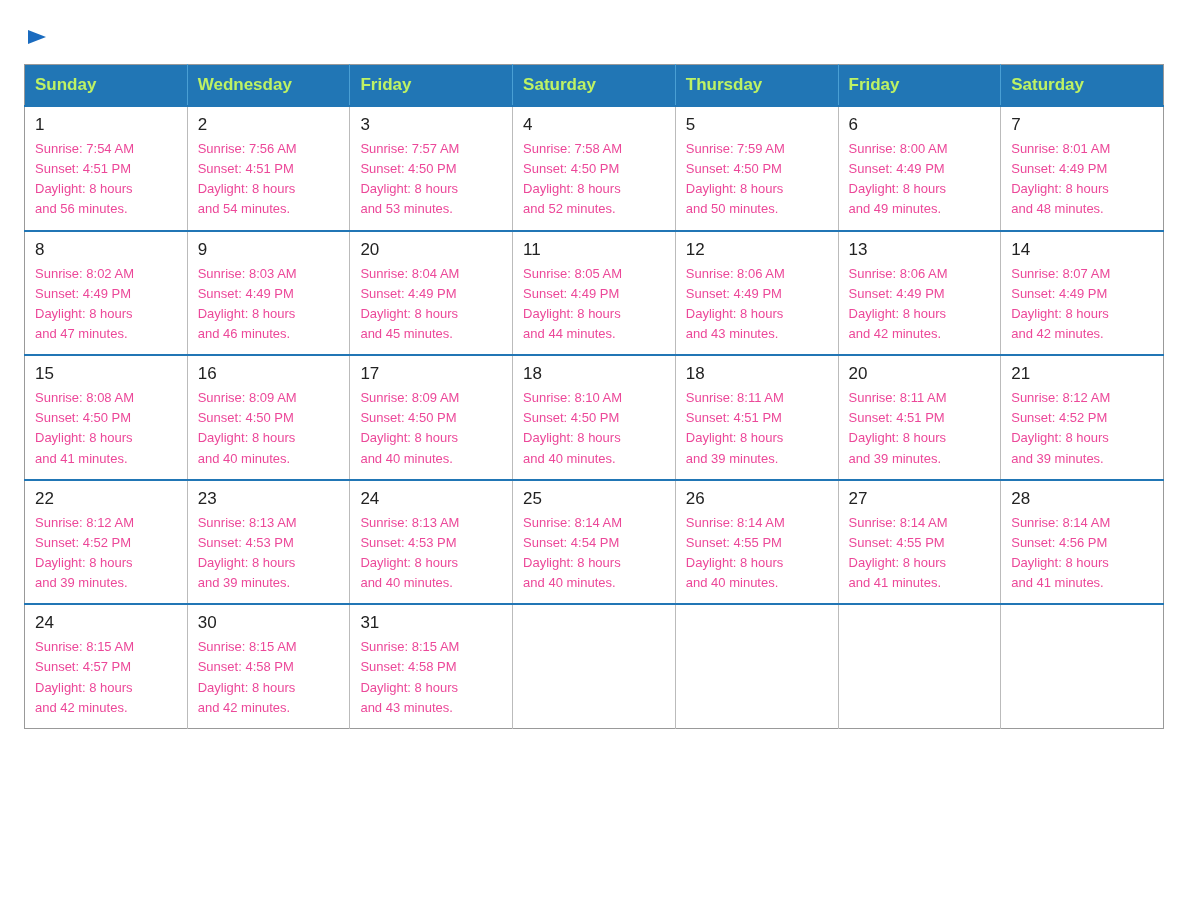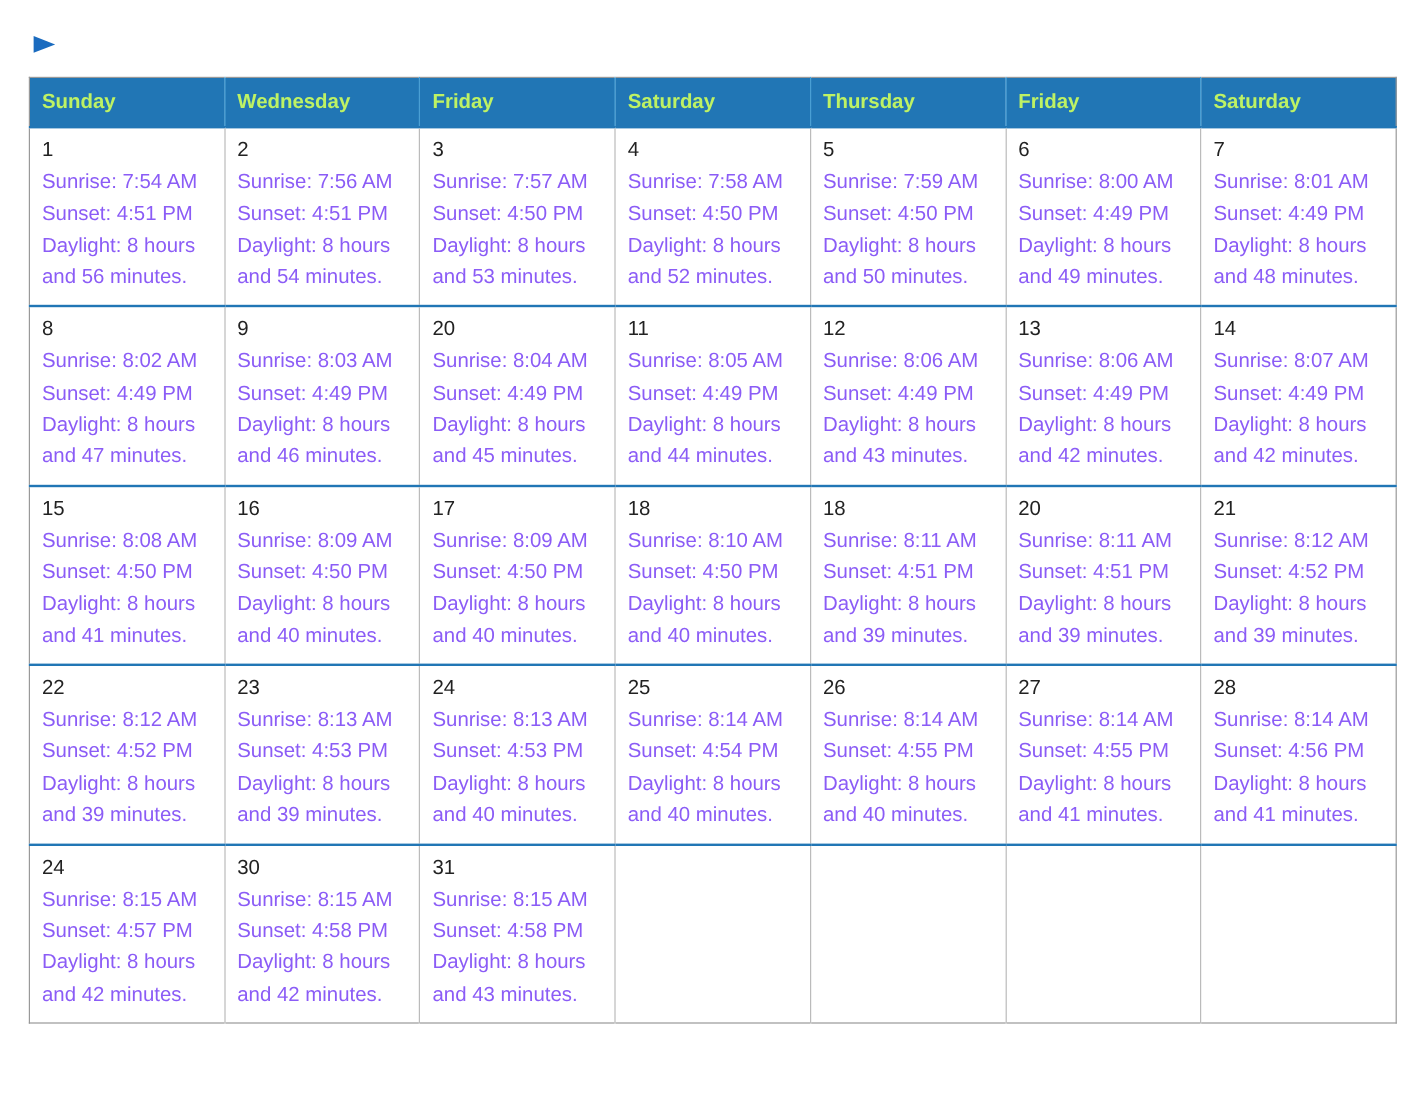--- a/index.html
+++ b/index.html
@@ -69,22 +69,22 @@
       background: #fff;
     }
     .day-number {
       font-size: 17px;
       font-weight: normal;
       color: #222;
       display: block;
       margin-bottom: 4px;
     }
     .day-info {
-      font-size: 17px;
-      color: #8b5cf6;
+      font-size: 13px;
+      color: #ec4899;
       line-height: 1.55;
     }
   </style>
 </head>
 <body>
 
 <div class="header">
   <div class="logo">
     <div style="display:flex;align-items:center;">
       <span style="font-size:30px;font-weight:bold;color:#333;letter-spacing:-0.5px;"></span>

